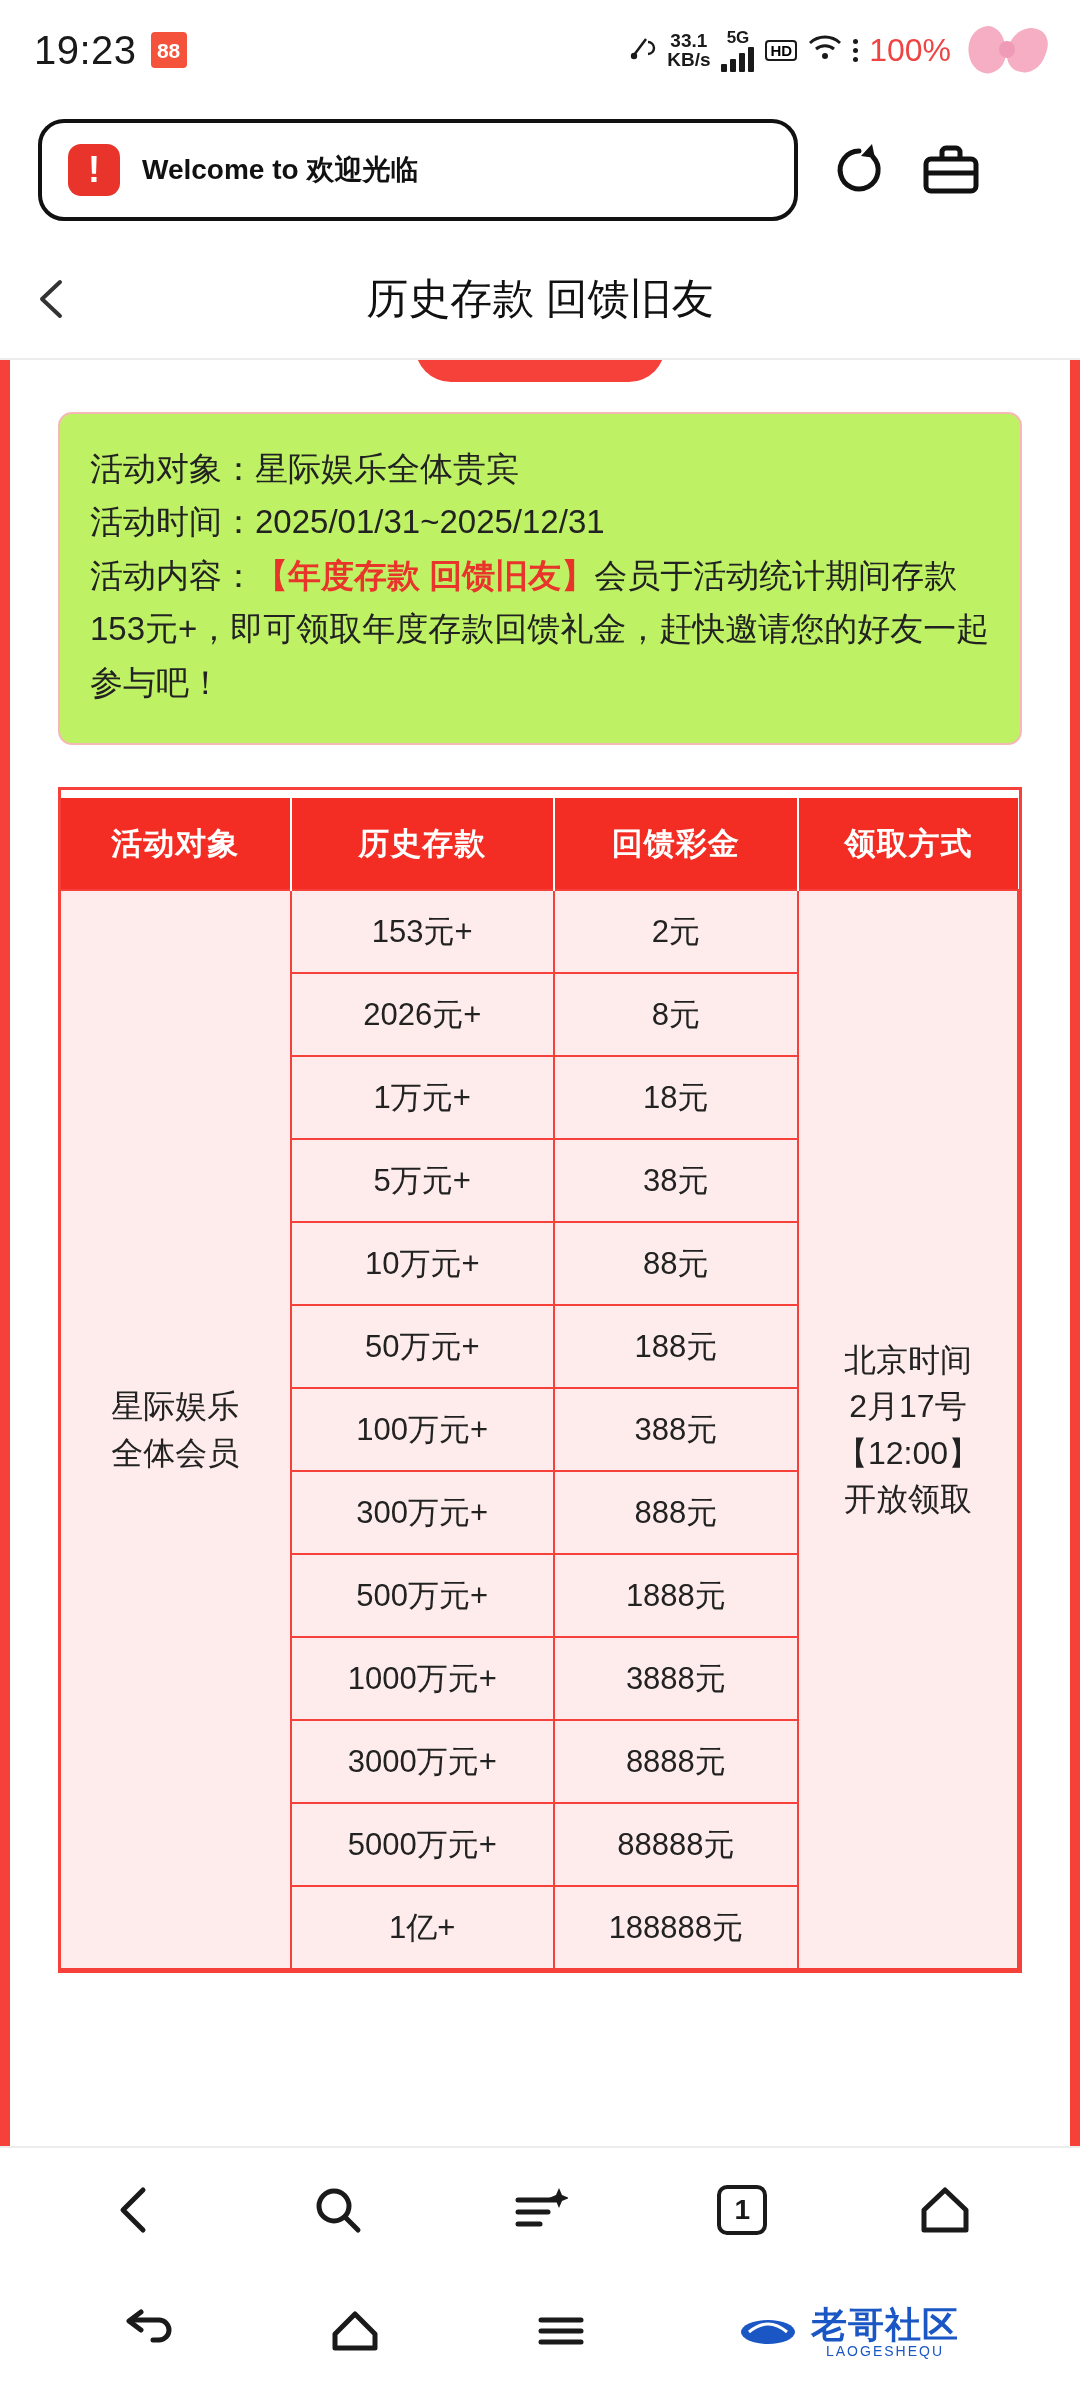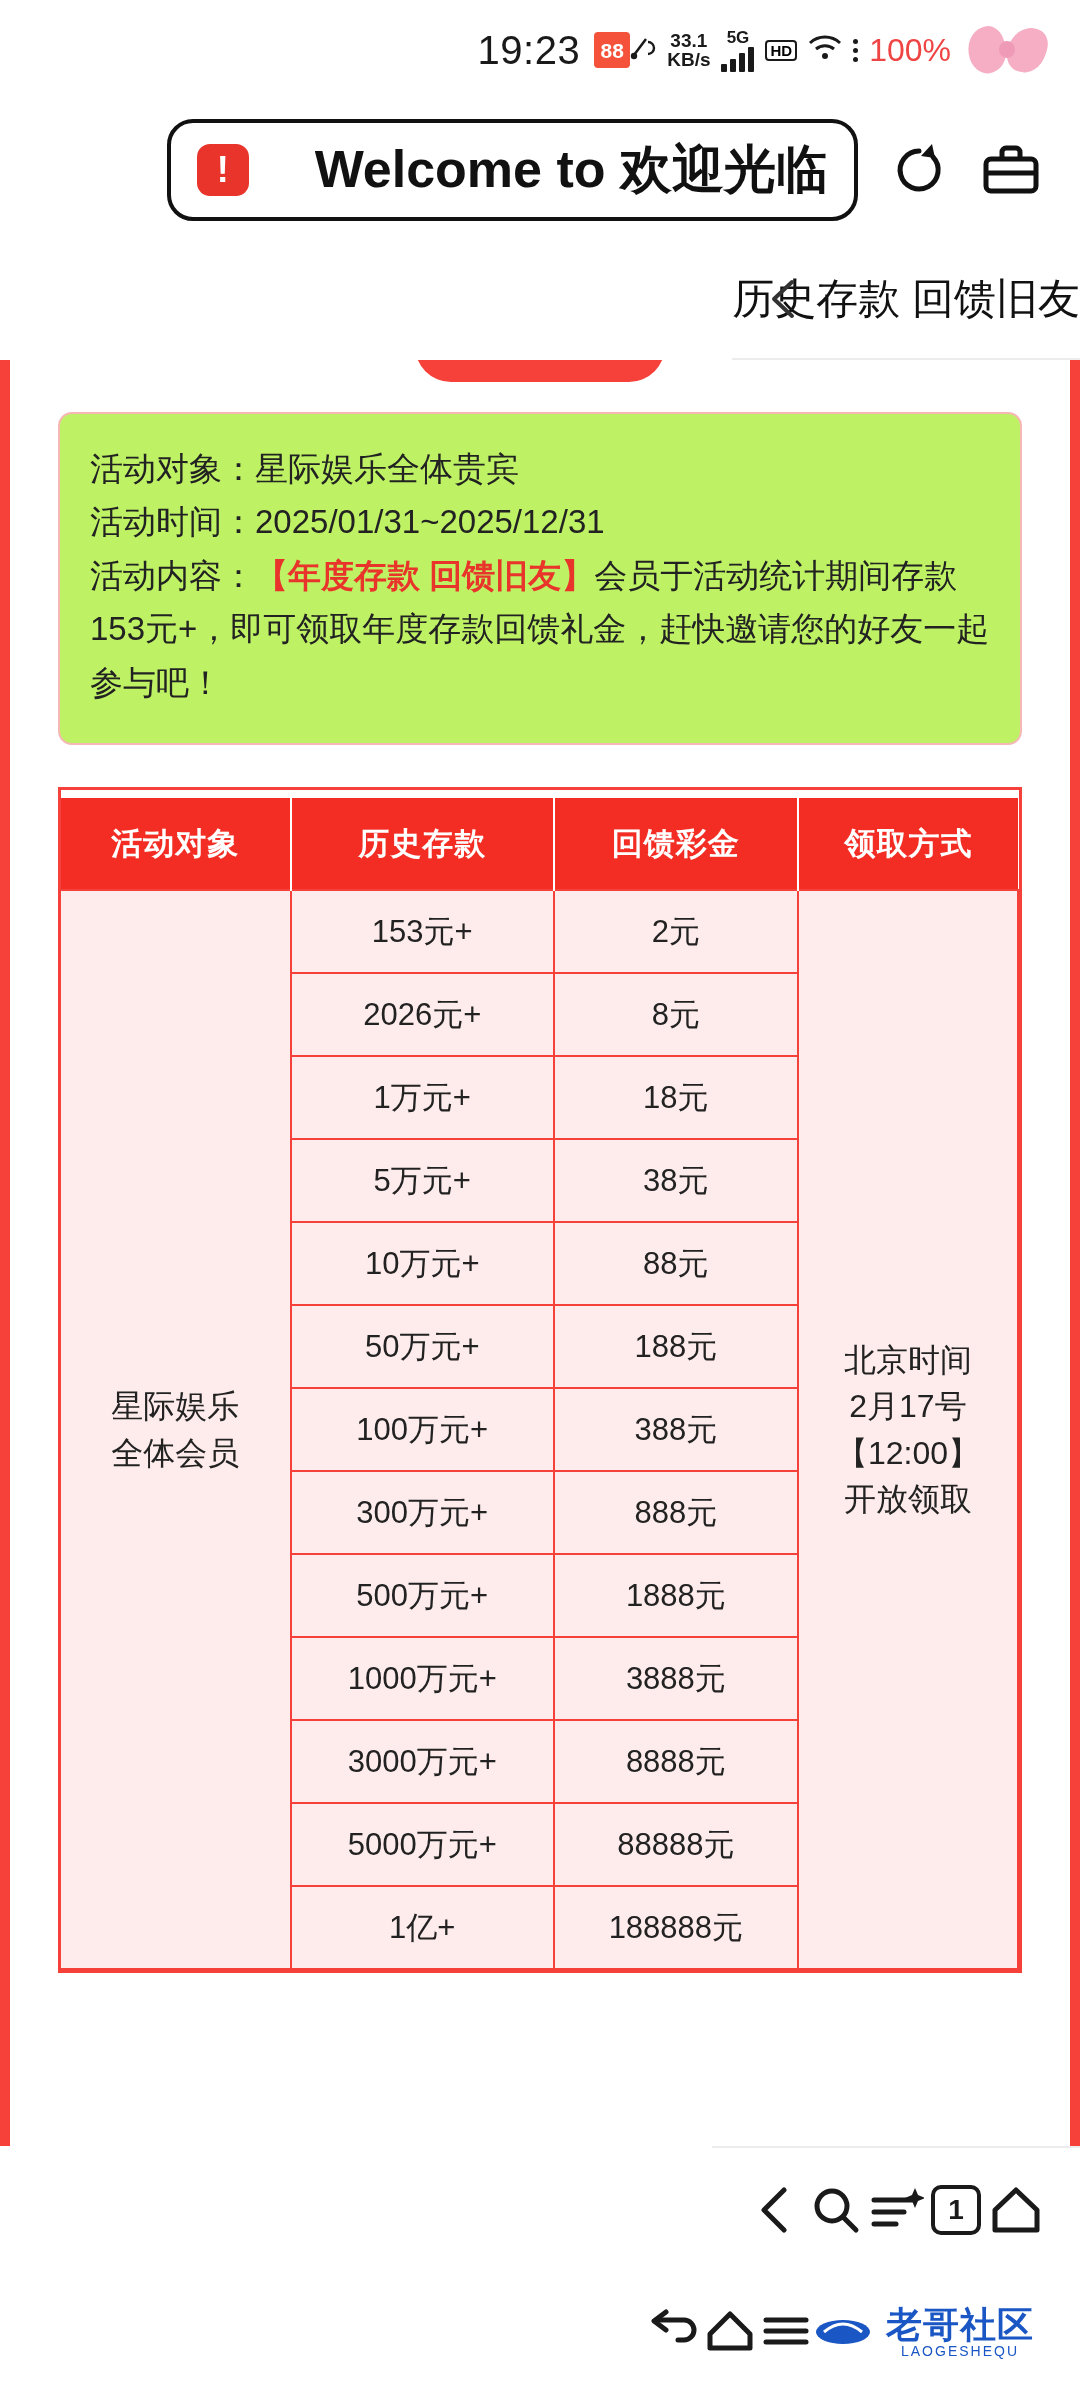--- a/index.html
+++ b/index.html
@@ -10,21 +10,20 @@
     font-family: "Liberation Sans", sans-serif;
     overflow: hidden;
   }
   .screen {
     position: relative;
     width: 1080px;
     height: 2392px;
     background: #ffffff;
     display: flex;
     flex-direction: column;
-    align-items: flex-end;
   }
 
   
   .status-bar {
     height: 100px;
     flex: 0 0 100px;
     display: flex;
     align-items: center;
     padding: 0 34px;
     background: #ffffff;
@@ -148,26 +147,25 @@
     background: #e8342a;
     border-radius: 13px;
     color: #fff;
     font-size: 36px;
     font-weight: bold;
     display: flex; align-items: center; justify-content: center;
     line-height: 1;
     flex: 0 0 52px;
   }
   .url-text {
-    font-size: 52px;
+    font-size: 28px;
     color: #111;
     font-weight: 700;
     white-space: nowrap;
     overflow: hidden;
-    margin-left: 44px;
   }
   .reload-ico { width: 62px; height: 62px; flex: 0 0 62px; }
   .toolbox-ico { width: 62px; height: 62px; flex: 0 0 62px; }
 
   
   .page-header {
     height: 120px;
     flex: 0 0 120px;
     border-bottom: 2px solid #ececec;
     display: flex;

